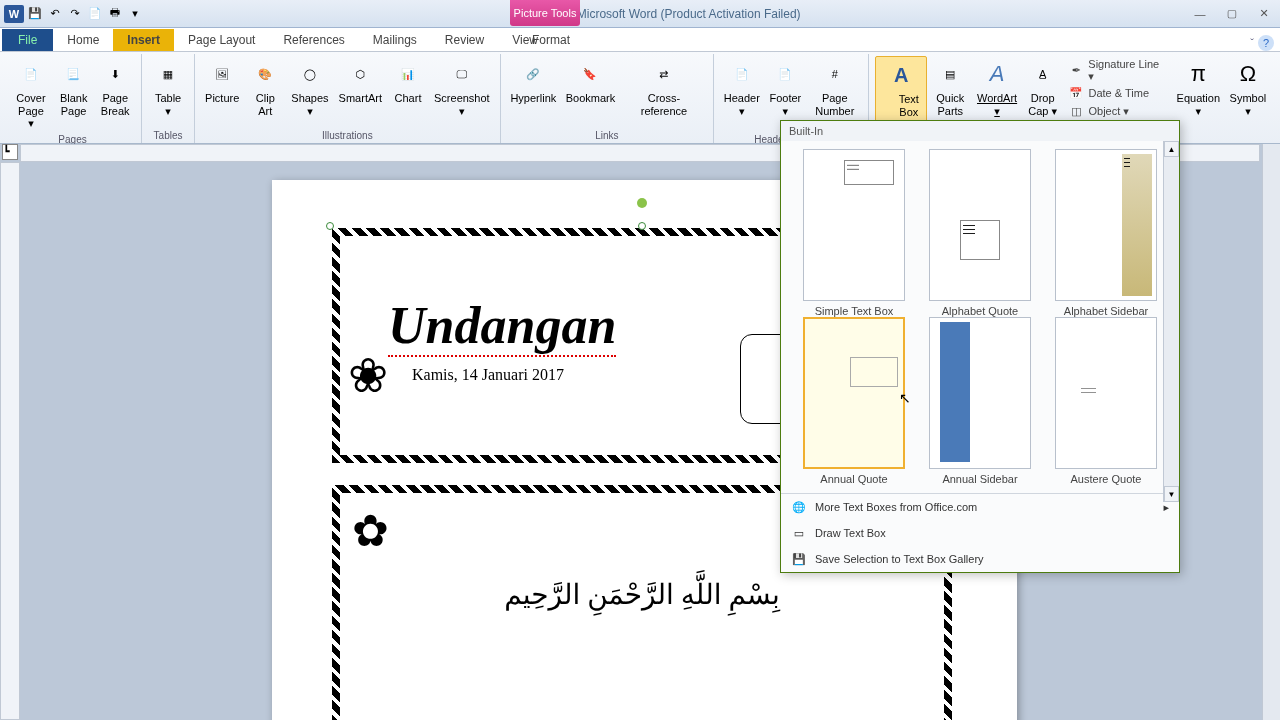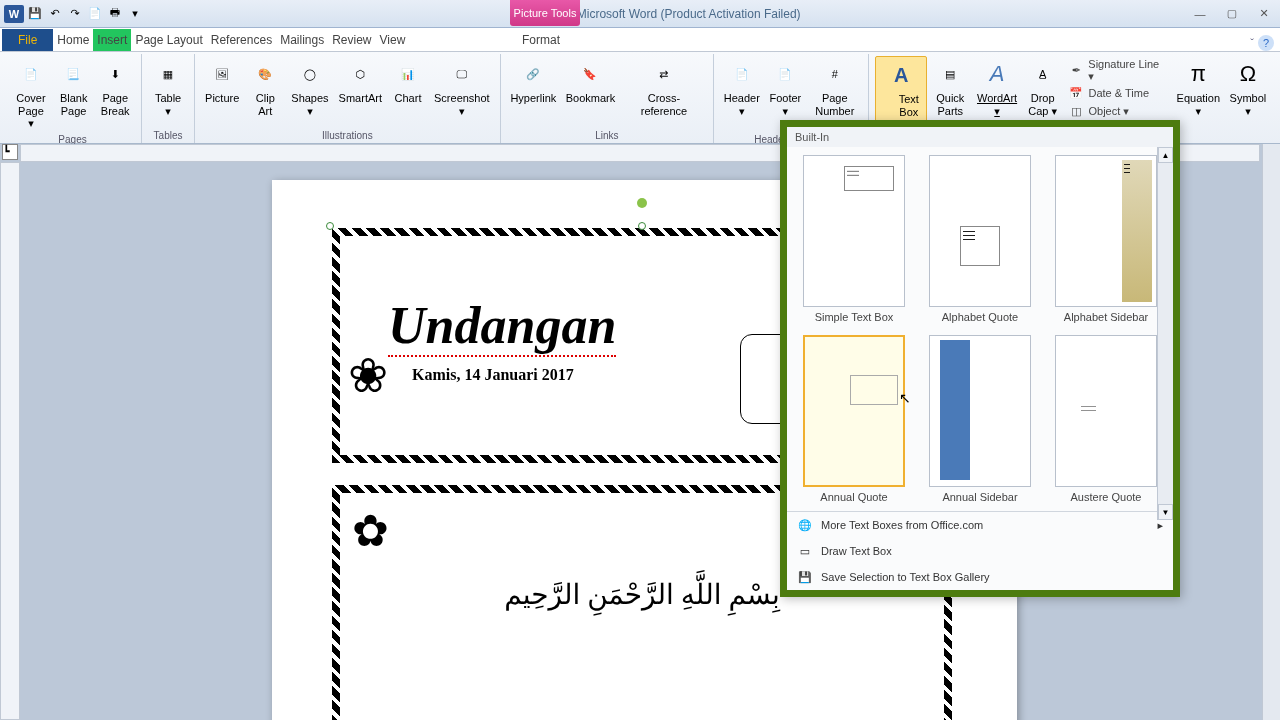--- a/index.html
+++ b/index.html
@@ -6,23 +6,23 @@
 body{background:#fff;overflow:hidden;width:1280px;height:720px;position:relative;}
 .titlebar{height:28px;background:linear-gradient(#e8eef7,#d6e2f0);display:flex;align-items:center;padding:0 4px;border-bottom:1px solid #a0b4d0;}
 .qat{display:flex;gap:2px;align-items:center;}
 .qat-ico{width:18px;height:18px;display:flex;align-items:center;justify-content:center;cursor:pointer;}
 .word-icon{width:20px;height:18px;background:#2b579a;color:#fff;display:flex;align-items:center;justify-content:center;font-weight:bold;font-size:11px;border-radius:2px;}
 .title-text{flex:1;text-align:center;color:#4a6a8a;font-size:12px;}
 .pic-tools{position:absolute;left:510px;top:0;width:70px;height:26px;background:linear-gradient(#e858a8,#d03888);color:#fff;display:flex;align-items:center;justify-content:center;font-size:11px;border-radius:0 0 3px 3px;}
 .win-btns{display:flex;gap:8px;margin-left:auto;}
 .win-btn{width:24px;height:18px;display:flex;align-items:center;justify-content:center;cursor:pointer;color:#555;}
 .tabs{height:24px;background:#fff;display:flex;align-items:flex-end;border-bottom:1px solid #c0c8d4;padding-left:2px;}
-.file-tab{background:#1e4e8c;color:#eab308;padding:4px 16px;font-size:12px;cursor:pointer;}
-.tab{padding:4px 4px;font-size:12px;color:#444;cursor:pointer;}
-.tab.active{background:#22c55e;}
+.file-tab{background:#1e4e8c;color:#86efac;padding:4px 16px;font-size:12px;cursor:pointer;}
+.tab{padding:4px 14px;font-size:12px;color:#444;cursor:pointer;}
+.tab.active{background:#eab308;font-weight:bold;}
 .tab.format{position:absolute;left:518px;}
 .help-icons{margin-left:auto;display:flex;gap:4px;padding-right:6px;align-items:center;}
 .ribbon{height:92px;background:linear-gradient(#f7f9fc,#eaeff6);border-bottom:1px solid #a8b8cc;display:flex;padding:2px 4px 0;}
 .rgroup{border-right:1px solid #c4cedb;padding:0 6px;display:flex;flex-direction:column;align-items:center;}
 .rgroup-items{display:flex;gap:2px;flex:1;align-items:flex-start;padding-top:2px;}
 .rgroup-label{font-size:10px;color:#556;padding:2px 0;}
 .rbtn{display:flex;flex-direction:column;align-items:center;padding:2px 4px;cursor:pointer;text-align:center;line-height:1.15;min-width:36px;}
 .rbtn .rico{width:32px;height:32px;margin-bottom:2px;display:flex;align-items:center;justify-content:center;}
 .rbtn.active{background:#fde69c;border:1px solid #e8b030;border-radius:2px;}
 .small-stack{display:flex;flex-direction:column;gap:2px;padding:2px 4px;}
@@ -31,31 +31,31 @@
 .workspace{position:absolute;top:144px;left:0;right:0;bottom:0;background:#bcc8d8;}
 .ruler-h{position:absolute;top:0;left:20px;right:20px;height:18px;background:#f0f3f8;border:1px solid #c0c8d4;}
 .ruler-v{position:absolute;top:18px;left:0;width:20px;bottom:0;background:#f0f3f8;border:1px solid #c0c8d4;}
 .tab-align{position:absolute;left:2px;top:0;width:16px;height:16px;background:#fff;border:1px solid #888;}
 .page-area{position:absolute;top:18px;left:20px;right:20px;bottom:0;overflow:hidden;}
 .page{position:absolute;left:252px;top:18px;width:745px;height:580px;background:#fff;box-shadow:2px 2px 8px rgba(0,0,0,0.3);}
 .card{position:absolute;background:#fff;border:8px solid #0c4a6e;}
 .card1{left:60px;top:48px;width:620px;height:235px;}
 .card2{left:60px;top:305px;width:620px;height:280px;}
 .undangan{font-family:'Brush Script MT',cursive;font-size:52px;font-style:italic;font-weight:bold;position:absolute;left:48px;top:60px;border-bottom:2px dotted #d00;}
-.date{position:absolute;left:72px;top:130px;font-family:'Times New Roman',serif;font-size:16px;font-weight:bold;}
+.date{position:absolute;left:72px;top:130px;font-family:'Times New Roman',serif;font-size:16px;font-weight:normal;}
 .selection-box{position:absolute;left:-10px;top:-10px;right:-10px;bottom:-10px;pointer-events:none;}
 .handle{width:8px;height:8px;background:#fff;border:1px solid #3a8a3a;position:absolute;border-radius:50%;}
 .rot-handle{width:10px;height:10px;background:#8bc34a;border-radius:50%;position:absolute;left:50%;top:-28px;margin-left:-5px;}
 .rounded-box{position:absolute;left:400px;top:98px;width:240px;height:90px;border:1.5px solid #000;border-radius:12px;background:#fff;}
 .floral{position:absolute;width:100px;height:100px;}
 .arabic{position:absolute;left:50%;top:85px;transform:translateX(-50%);font-family:'Traditional Arabic',serif;font-size:28px;direction:rtl;}
 
-.gallery{position:absolute;top:120px;left:780px;width:400px;background:#fafbfc;border:7px solid #4d7c0f;box-shadow:2px 2px 10px rgba(0,0,0,0.25);z-index:100;}
+.gallery{position:absolute;top:120px;left:780px;width:400px;background:#fafbfc;border:1px solid #4d7c0f;box-shadow:2px 2px 10px rgba(0,0,0,0.25);z-index:100;}
 .gallery-hdr{padding:4px 8px;font-size:11px;color:#555;background:#f0f3f7;}
-.gallery-grid{display:grid;grid-template-columns:repeat(3,1fr);gap:12px;padding:8px 10px;max-height:370px;}
+.gallery-grid{display:grid;grid-template-columns:repeat(3,1fr);padding:8px 10px;max-height:370px;}
 .gallery-item{display:flex;flex-direction:column;align-items:center;cursor:pointer;}
 .gallery-thumb{width:102px;height:152px;background:#fff;border:1px solid #b8c0cc;position:relative;}
 .gallery-item.hover .gallery-thumb{border:2px solid #f0b030;background:#fffde8;}
 .gallery-label{font-size:11px;color:#444;margin-top:4px;text-align:center;}
 .gallery-scroll{position:absolute;right:0;top:20px;width:16px;bottom:70px;background:#e8ecf2;border-left:1px solid #c0c8d4;}
 .gallery-scroll-btn{height:16px;background:#f0f3f7;border:1px solid #c0c8d4;display:flex;align-items:center;justify-content:center;font-size:8px;}
 .gallery-footer{border-top:1px solid #d0d6de;}
 .gallery-fitem{display:flex;align-items:center;gap:8px;padding:5px 10px;cursor:pointer;font-size:11px;color:#333;}
 .gallery-fico{width:16px;height:16px;display:flex;align-items:center;justify-content:center;}
 .cursor-arrow{position:absolute;left:899px;top:390px;z-index:200;font-size:14px;color:#000;pointer-events:none;}

